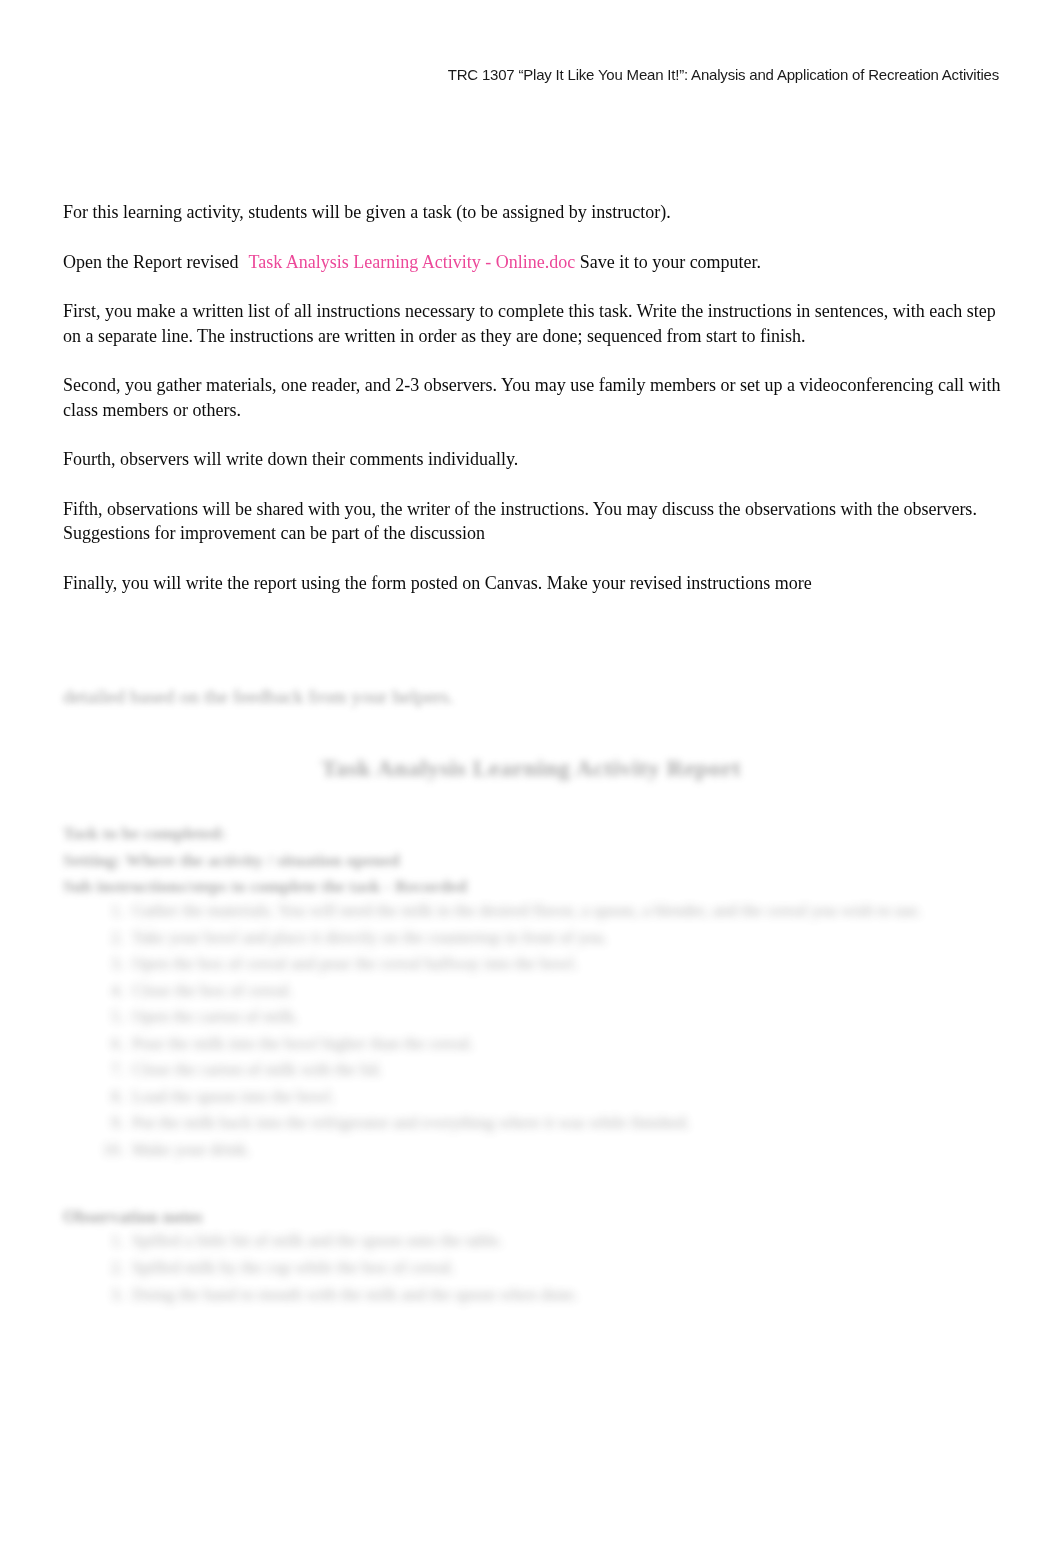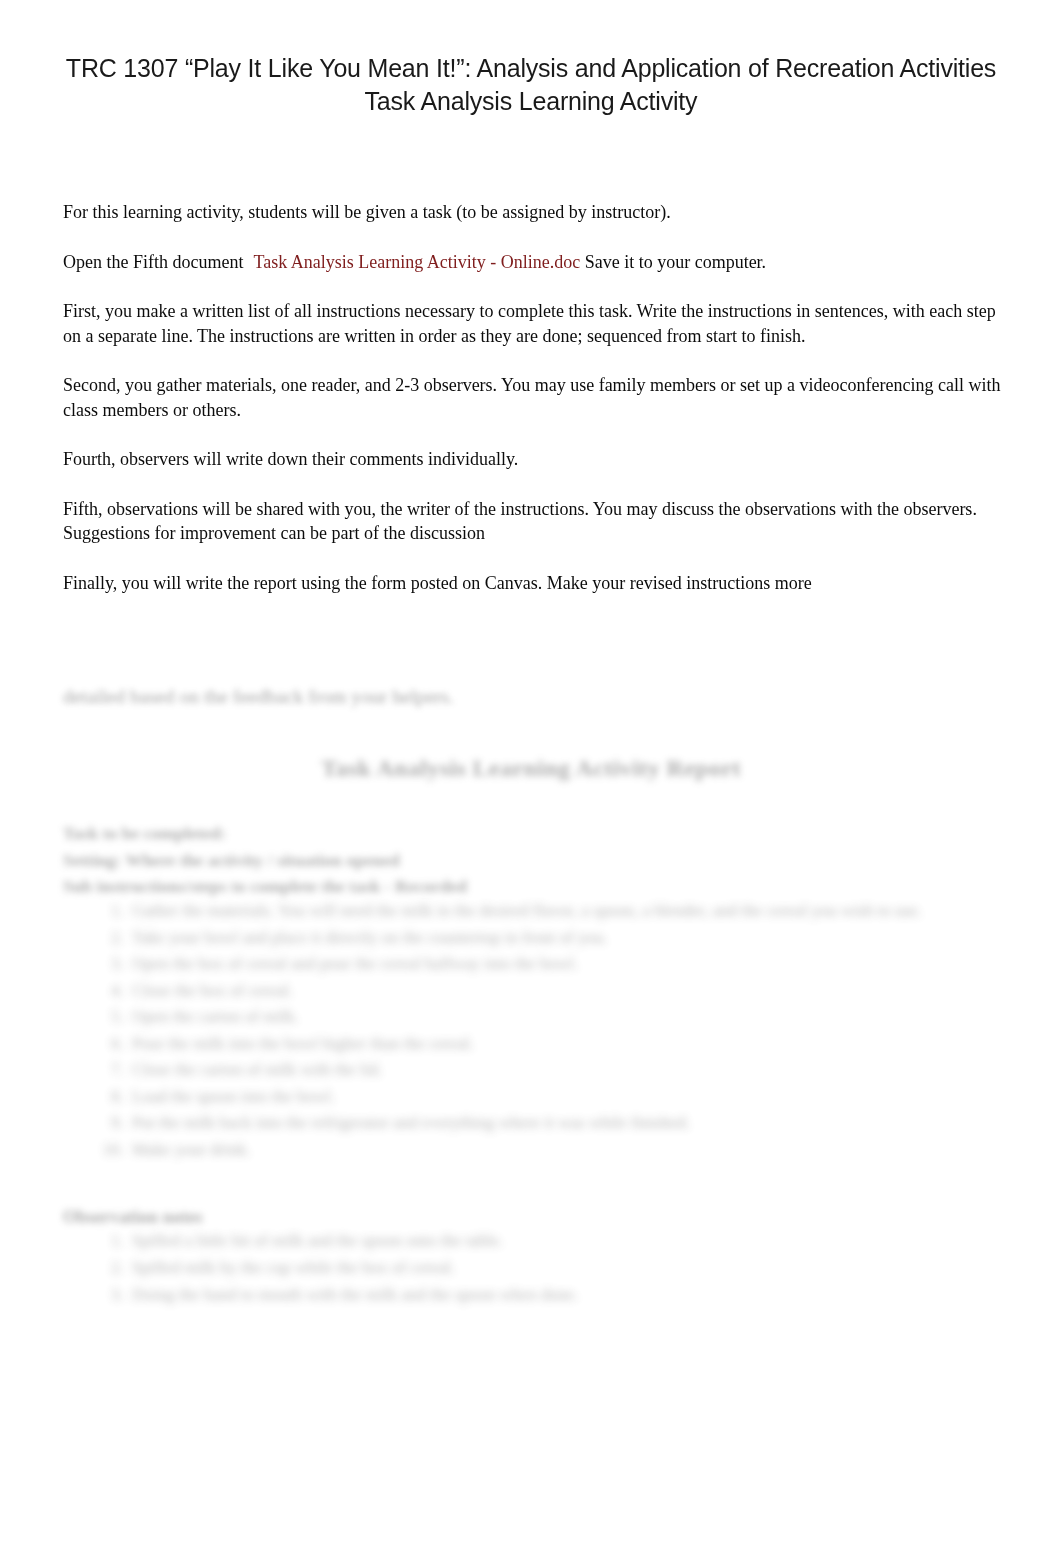--- a/index.html
+++ b/index.html
@@ -19,25 +19,25 @@
   .page {
     position: absolute;
     inset: 0;
     background: #ffffff;
   }
 
   
   .doc-title {
     position: absolute;
     left: 63px;
-    top: 52px;
+    top: 58px;
     width: 936px;
-    text-align: center;
+    text-align: right;
     font-family: "Liberation Sans", "DejaVu Sans", sans-serif;
-    font-size: 25px;
+    font-size: 15px;
     line-height: 33px;
     letter-spacing: -0.2px;
     color: #1a1a1a;
     font-weight: 400;
   }
   .doc-title .line2 { display: block; }
 
   
   .body-wrap {
     position: absolute;
@@ -47,21 +47,21 @@
   }
   p.para {
     margin: 0 0 25px 0;
     font-size: 18px;
     line-height: 24.5px;
     text-align: left;
     color: #0c0c0c;
   }
   p.para:last-child { margin-bottom: 8px; }
   .doclink {
-    color: #7f1d1d;
+    color: #ec4899;
     text-decoration: none;
   }
   .nbsp-gap { display: inline-block; width: 10px; }
 
   
   .report-section {
     position: absolute;
     left: 0;
     top: 660px;
     width: 1062px;
@@ -148,29 +148,28 @@
     padding-left: 4px;
   }
 </style>
 </head>
 <body>
 
 <div class="page">
 
   <div class="doc-title">
     <span>TRC 1307 “Play It Like You Mean It!”:  Analysis and Application of Recreation Activities</span>
-    <span class="line2">Task Analysis Learning Activity</span>
   </div>
 
   <div class="body-wrap">
 
     <p class="para">For this learning activity, students will be given a task (to be assigned by instructor).</p>
 
     <p class="para">
-      <span>Open the Fifth document</span><span class="nbsp-gap"></span><a class="doclink" href="#">Task Analysis Learning Activity - Online.doc</a>&nbsp;<span>Save it to your computer.</span>
+      <span>Open the Report revised</span><span class="nbsp-gap"></span><a class="doclink" href="#">Task Analysis Learning Activity - Online.doc</a>&nbsp;<span>Save it to your computer.</span>
     </p>
 
     <p class="para">First, you make a written list of all instructions necessary to complete this task. Write the instructions in sentences, with each step on a separate line. The instructions are written in order as they are done; sequenced from start to finish.</p>
     <p class="para">Second, you gather materials, one reader, and 2-3 observers. You may use family members or set up a videoconferencing call with class members or others.</p>
     <p class="para">Fourth, observers will write down their comments individually.</p>
     <p class="para">Fifth, observations will be shared with you, the writer of the instructions. You may discuss the observations with the observers. Suggestions for improvement can be part of the discussion</p>
     <p class="para">Finally, you will write the report using the form posted on Canvas. Make your revised instructions more</p>
 
   </div>
 

